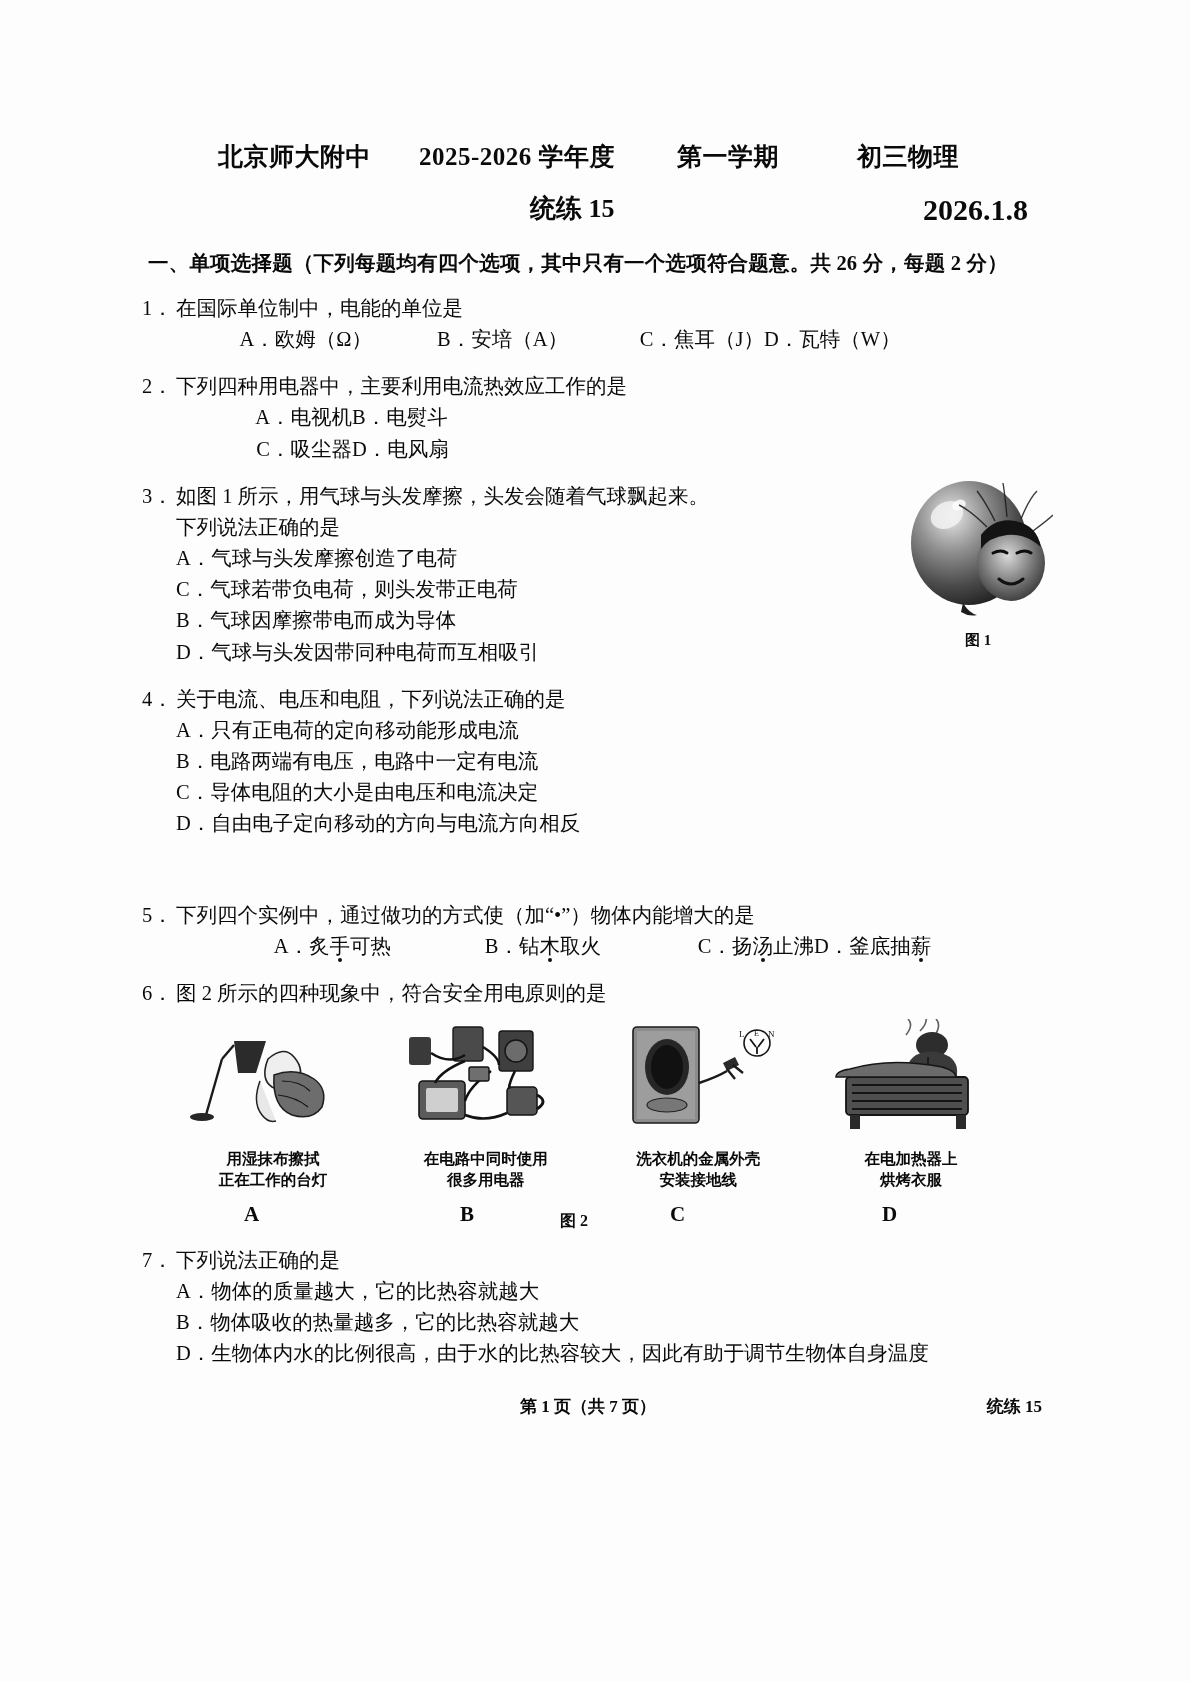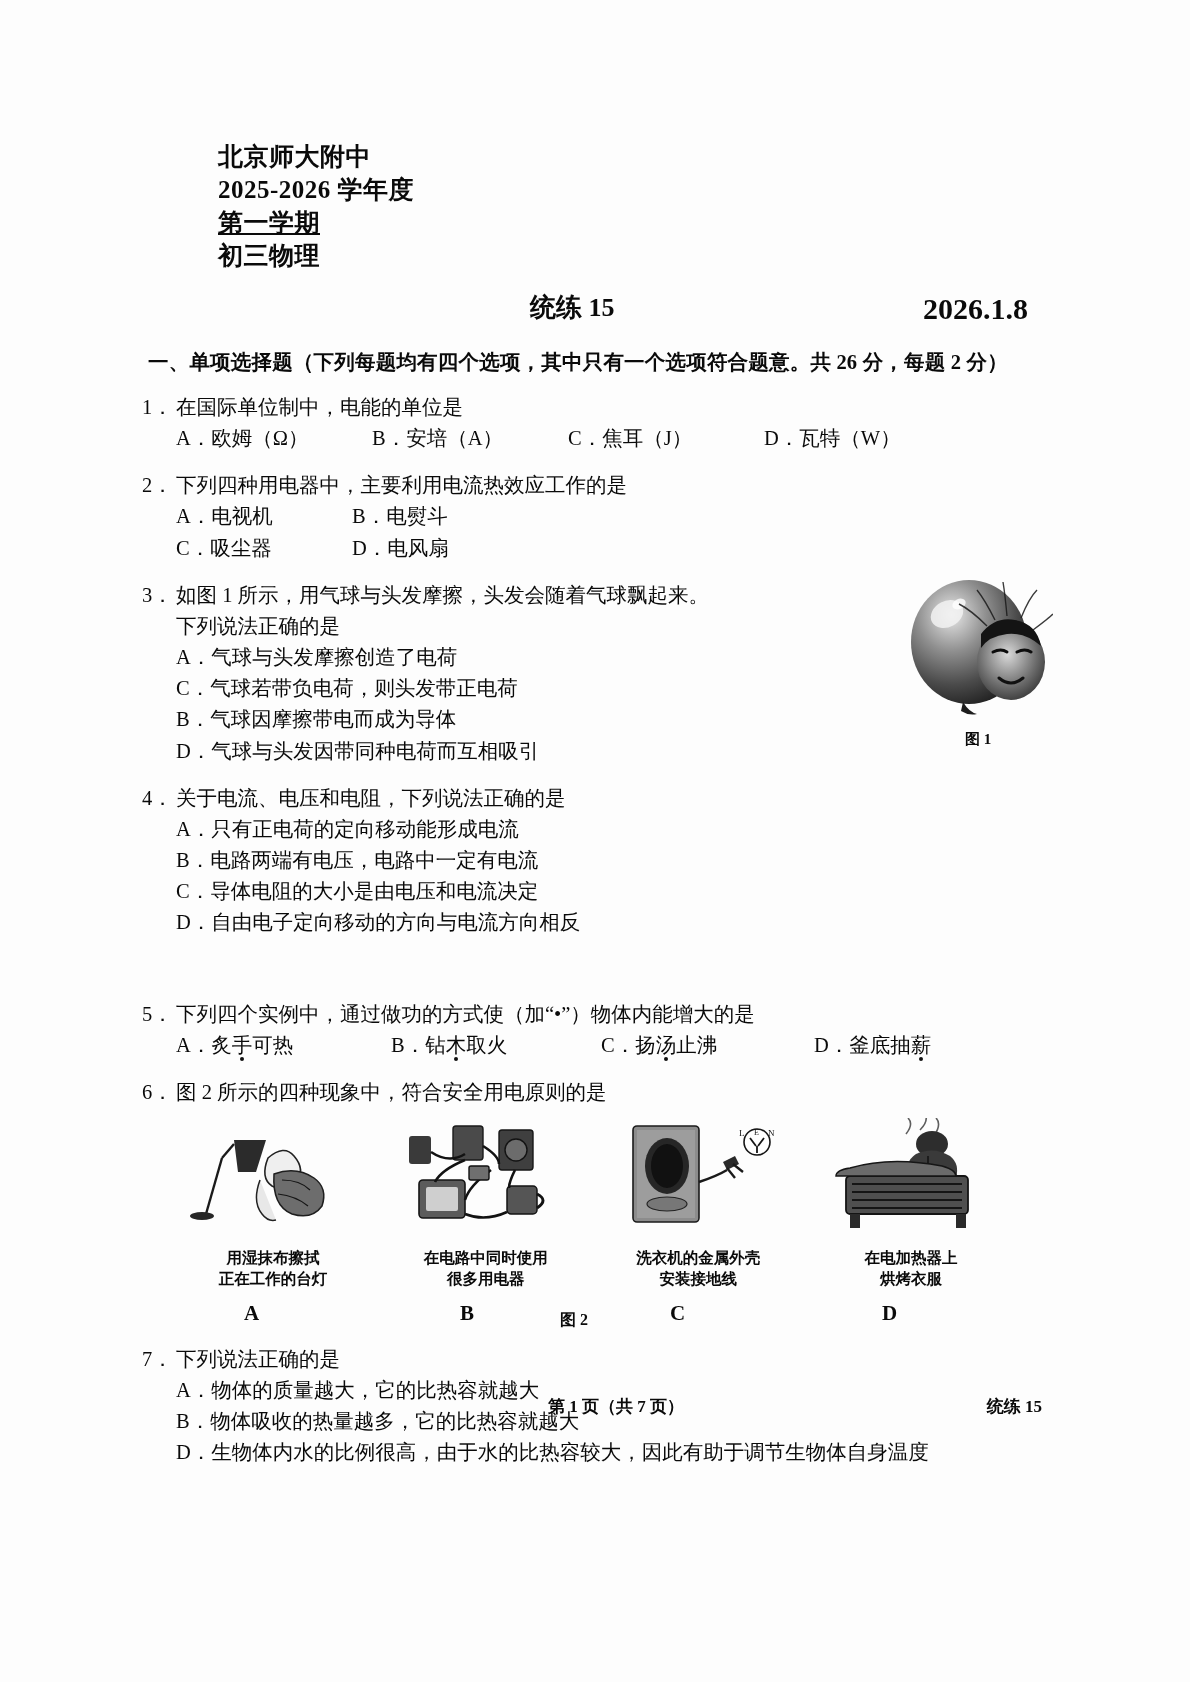--- a/index.html
+++ b/index.html
@@ -26,25 +26,24 @@
   }
 
   
   .doc-header {
     display: flex;
     align-items: baseline;
     font-size: 25px;
     font-weight: 700;
     letter-spacing: 0.5px;
     white-space: nowrap;
-    flex-direction: column;
   }
   .doc-header .school { margin-left: 78px; }
   .doc-header .year { margin-left: 48px; }
-  .doc-header .term { margin-left: 42px; text-decoration: underline; }
+  .doc-header .term { margin-left: 62px; }
   .doc-header .subject { margin-left: 78px; }
 
   .subheader {
     position: relative;
     margin-top: 18px;
     height: 36px;
   }
   .subheader .exam-name {
     position: absolute;
     left: 390px;
@@ -88,21 +87,21 @@
     padding-left: 2px;
   }
   .q-text { flex: 1 1 auto; }
   .q-body { margin-left: 36px; }
 
   .opt { white-space: nowrap; }
   .opt-row {
     display: flex;
     white-space: nowrap;
   }
-  .opt-row .opt { flex: 0 0 auto; }
+  .opt-row .opt { flex: 0 0 auto; text-align: right; }
 
   
   .cols4 .opt:nth-child(1) { width: 196px; }
   .cols4 .opt:nth-child(2) { width: 196px; }
   .cols4 .opt:nth-child(3) { width: 196px; }
 
   .cols2 .opt:nth-child(1) { width: 176px; }
 
   .cols4-wide .opt:nth-child(1) { width: 215px; }
   .cols4-wide .opt:nth-child(2) { width: 210px; }
@@ -195,21 +194,21 @@
   .footer {
     position: absolute;
     left: 140px;
     right: 140px;
     top: 1395px;
     font-size: 17px;
     font-weight: 700;
   }
   .footer .page-no {
     position: absolute;
-    left: 408px;
+    left: 380px;
     white-space: nowrap;
   }
   .footer .foot-right {
     position: absolute;
     right: 8px;
     white-space: nowrap;
   }
 
   .spacer-lg { height: 44px; }
 </style>

